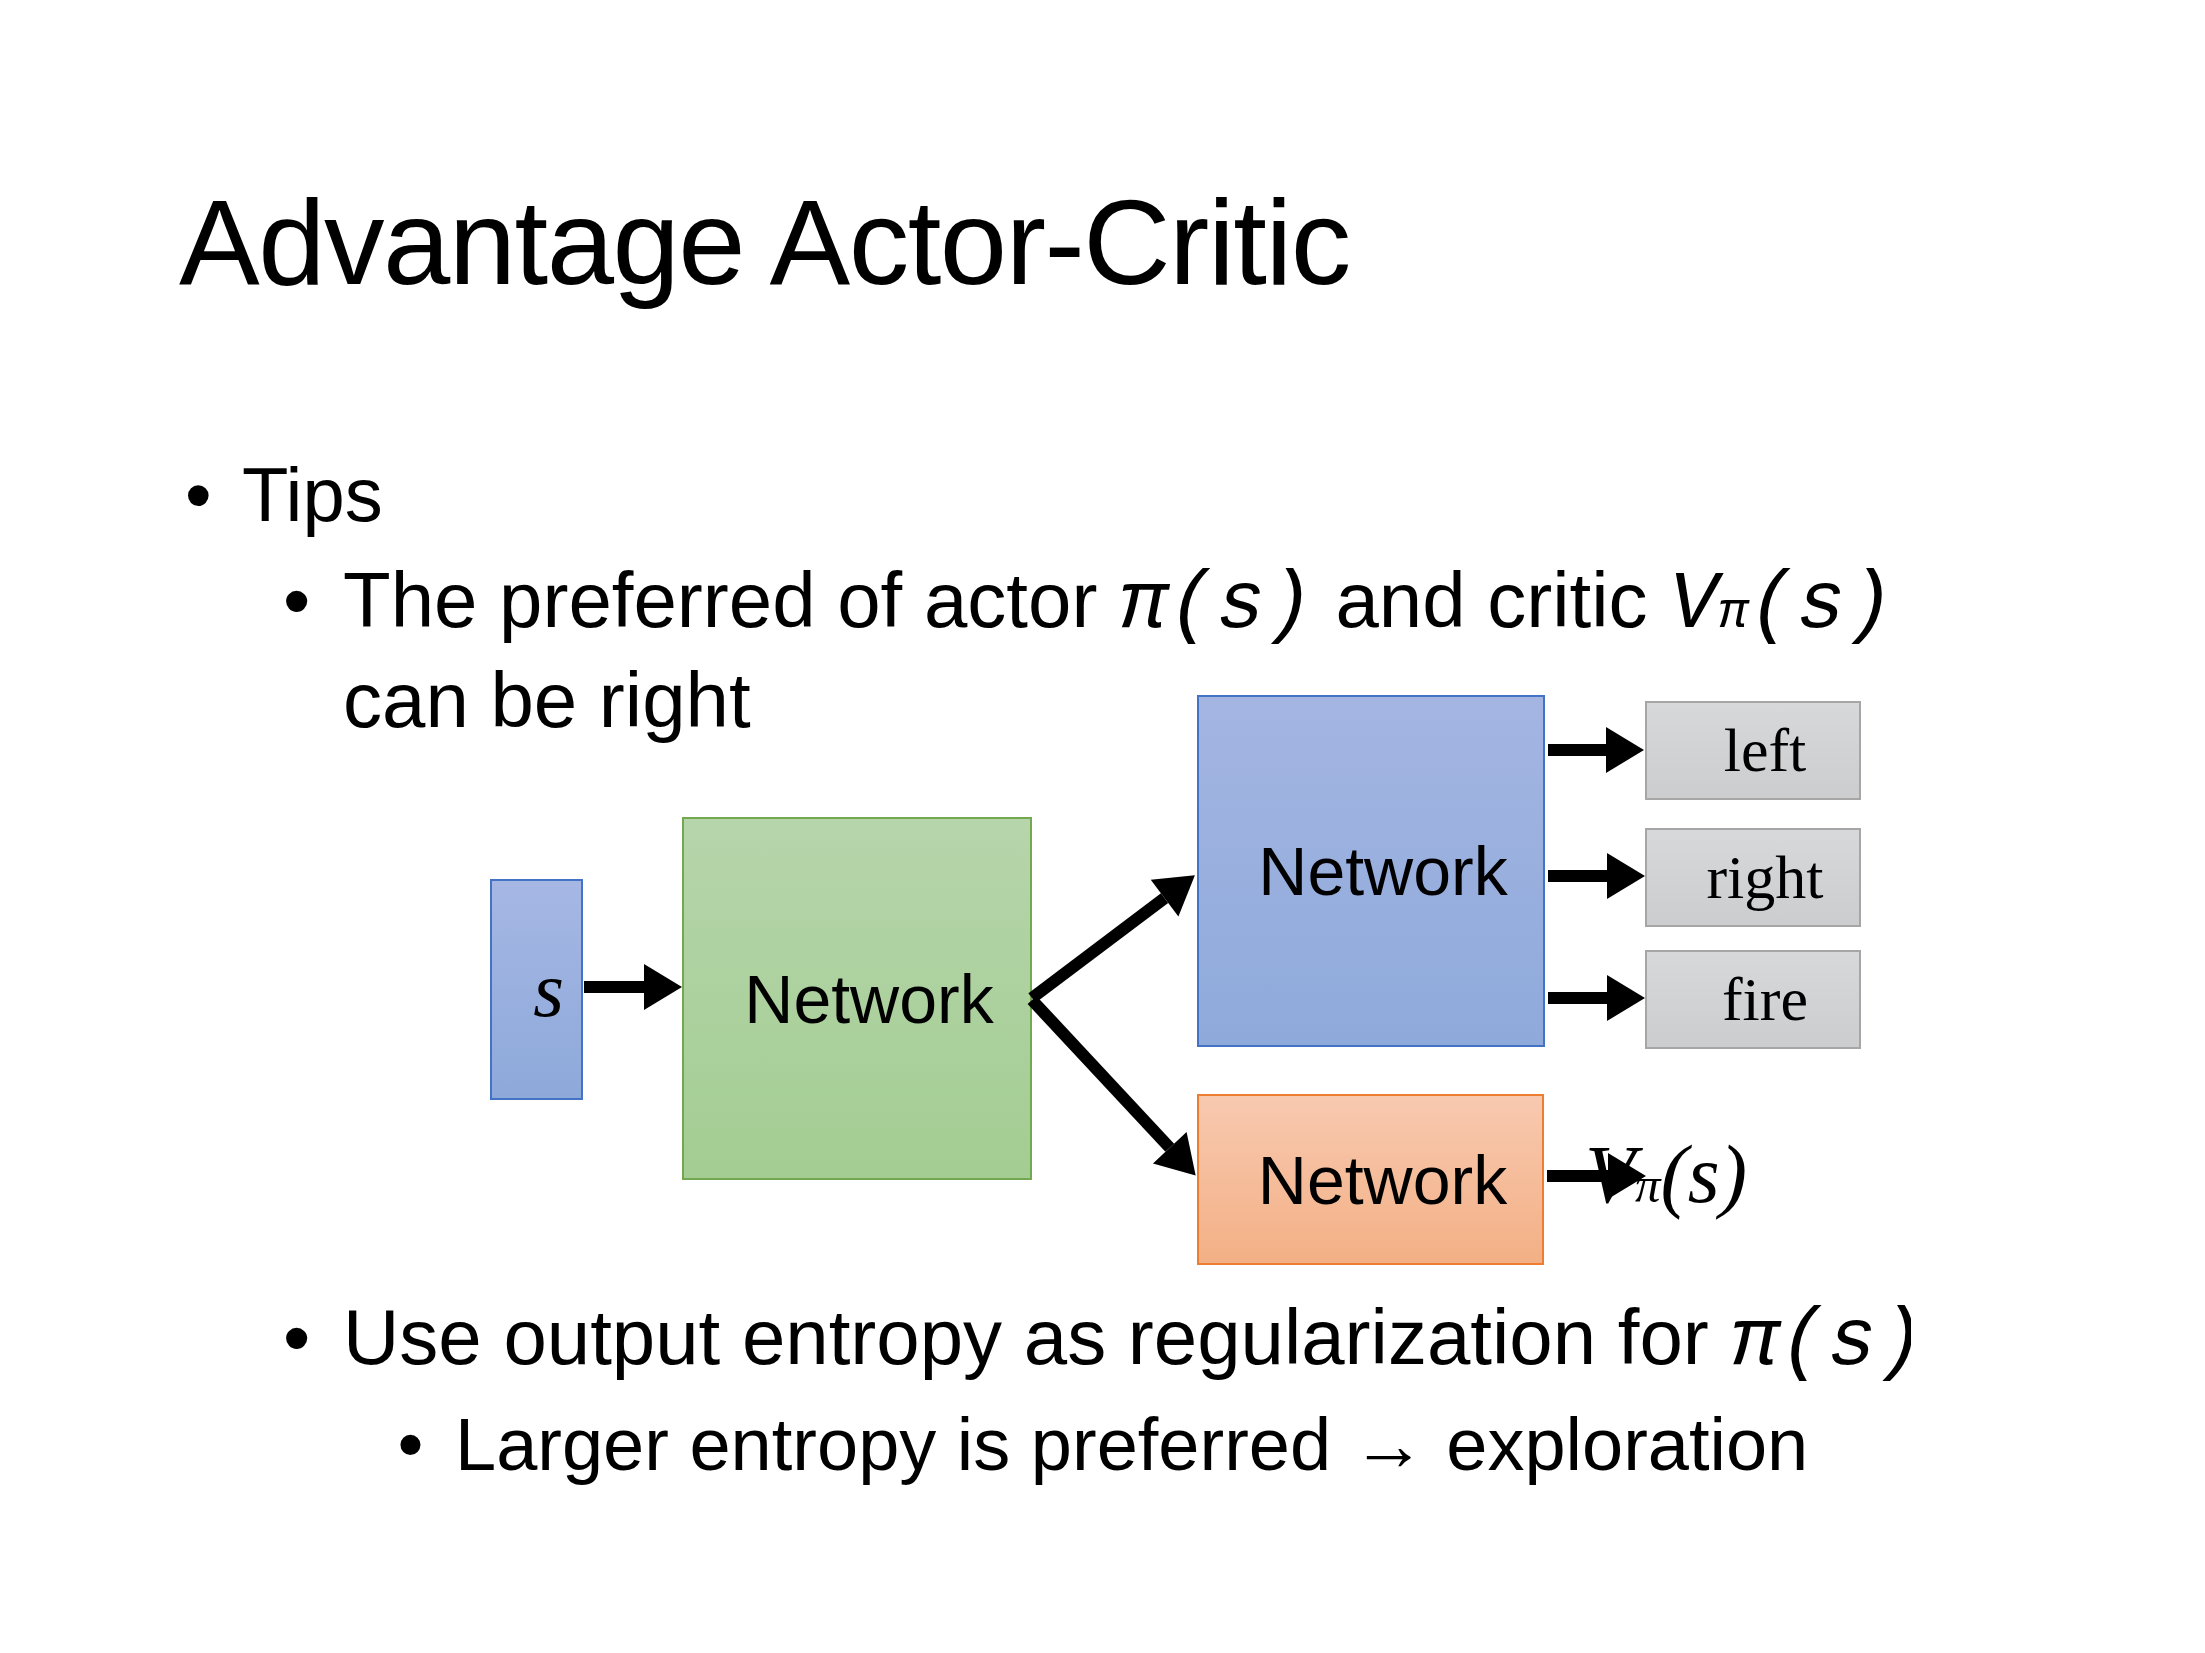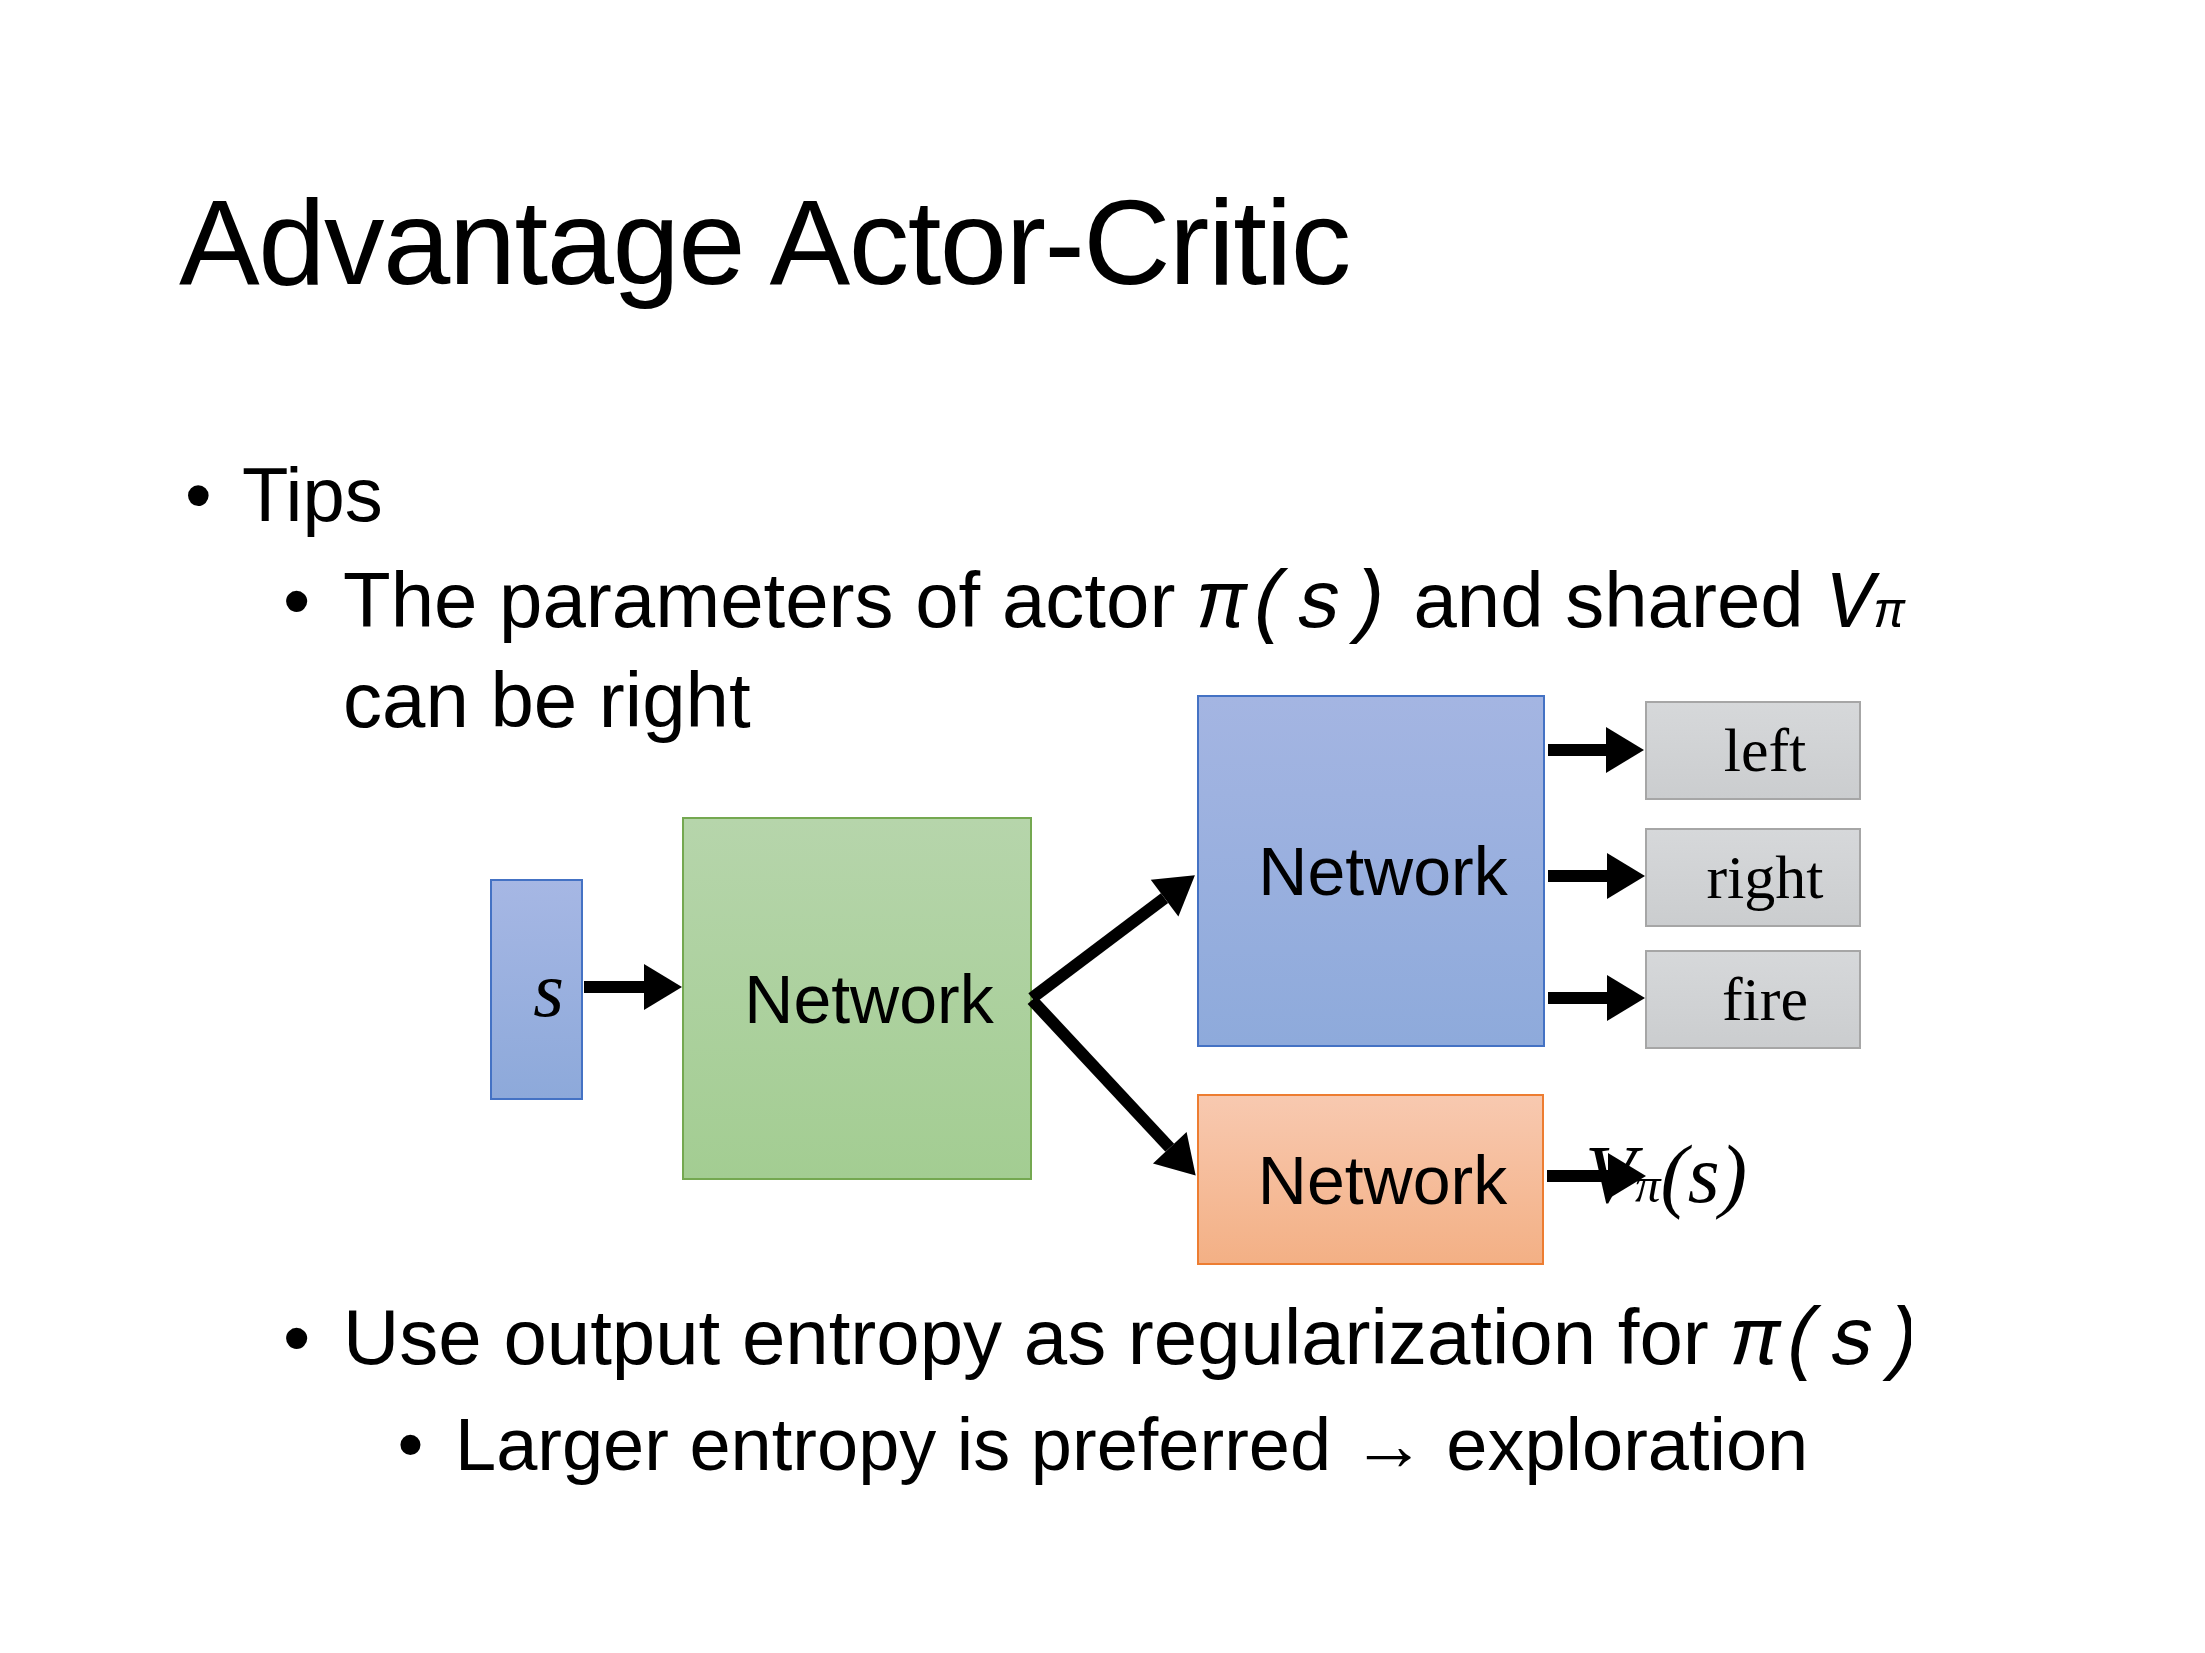--- a/index.html
+++ b/index.html
@@ -148,21 +148,21 @@
   <div class="title">Advantage Actor-Critic</div>
 
   <div class="bullet-row row-tips">
     <span class="bullet">•</span>
     <span class="btext">Tips</span>
   </div>
 
   <div class="bullet-row row-shared">
     <span class="bullet">•</span>
     <span class="btext">
-      <span style="display:block;"><span>The parameters of actor </span><span class="math">π(s)</span><span>  and shared </span><span class="math"><span>V</span><sup>π</sup><span>(s)</span></span></span>
+      <span style="display:block;"><span>The preferred of actor </span><span class="math">π(s)</span><span>  and critic </span><span class="math"><span>V</span><sup>π</sup><span>(s)</span></span></span>
       <span style="display:block;">can be right</span>
     </span>
   </div>
 
   <div class="box state-box">
     <span>s</span>
   </div>
 
   <div class="box shared-box">
     <span>Network</span>

